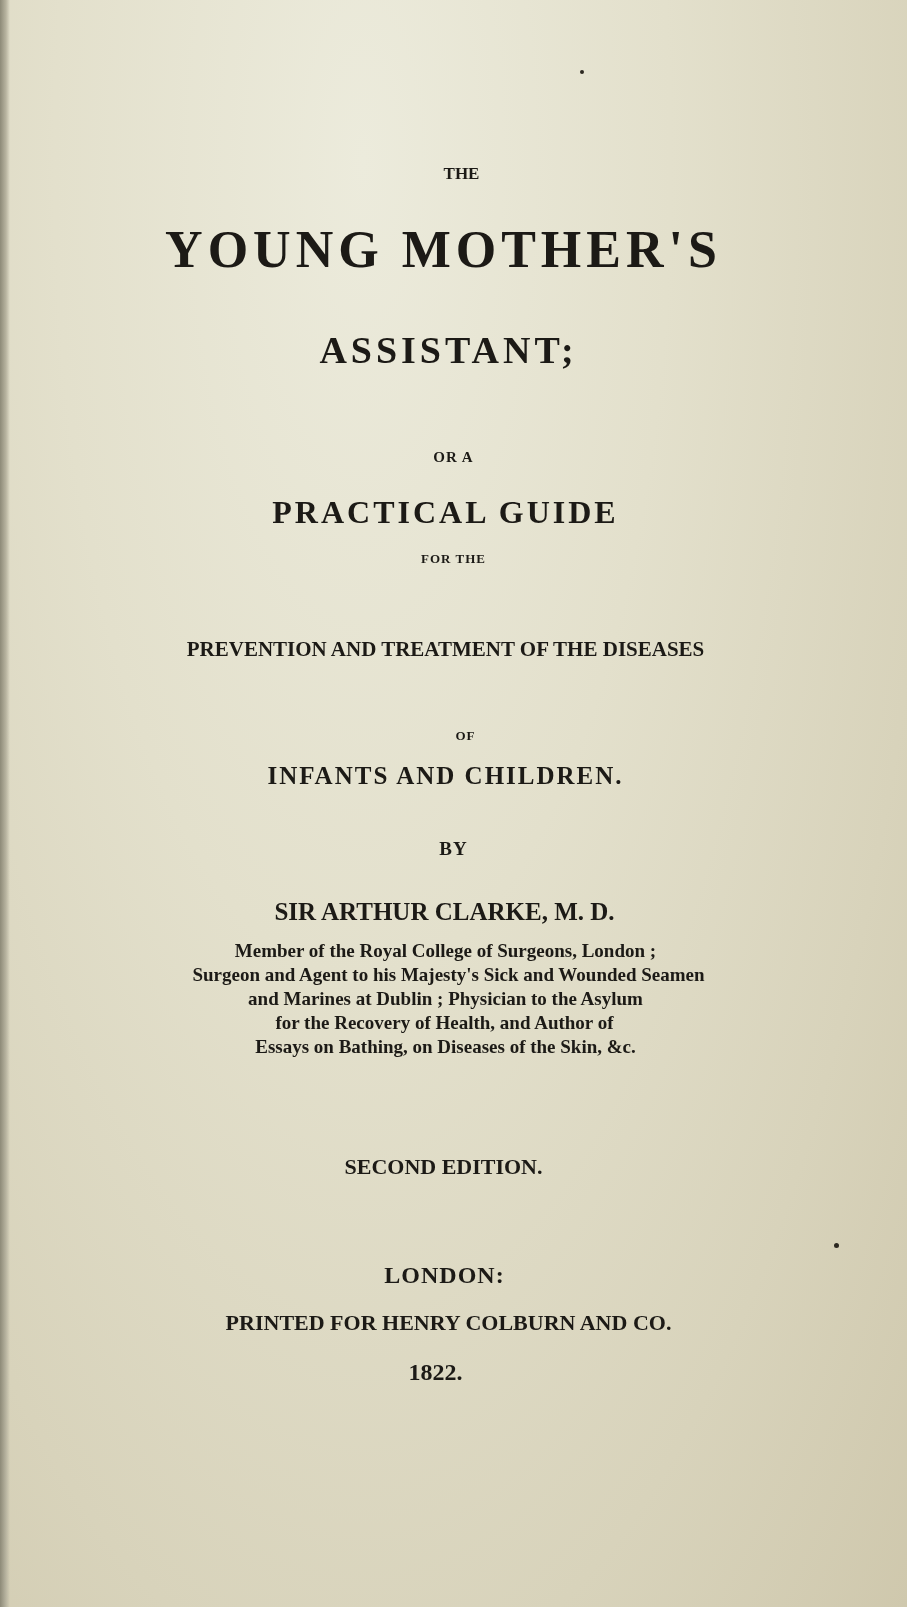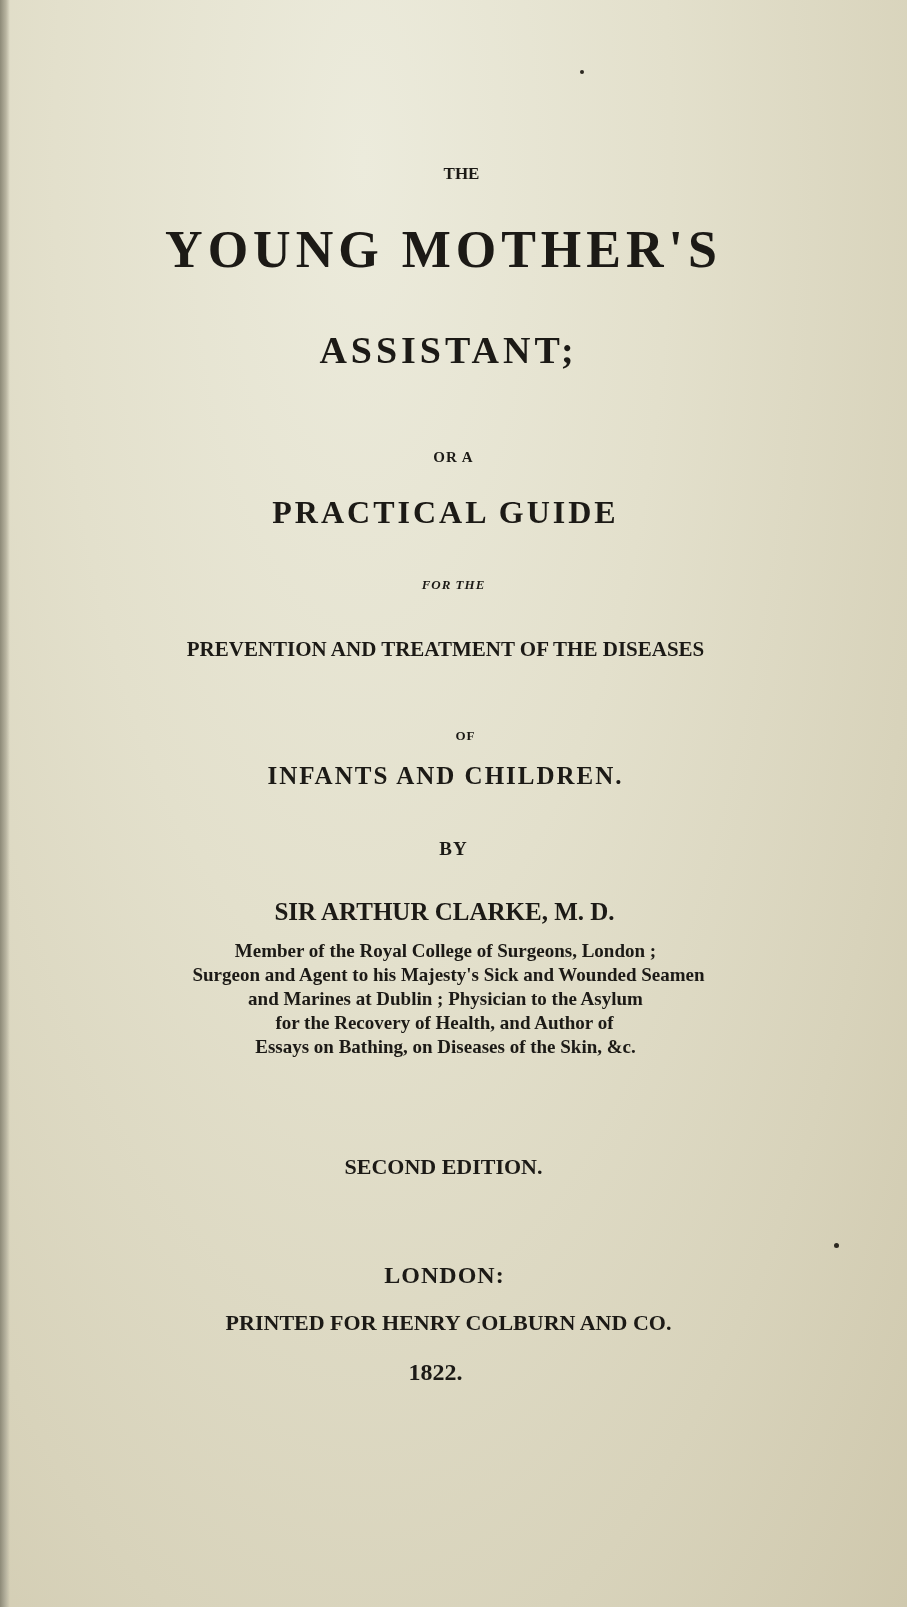--- a/index.html
+++ b/index.html
@@ -13,21 +13,21 @@
     position: absolute; left: 0; top: 0; width: 10px; height: 1607px;
     background: linear-gradient(to right, #8d8a78, #b8b4a0 60%, rgba(0,0,0,0));
   }
   .line { position: absolute; left: 0; width: 907px; text-align: center; white-space: nowrap; }
   .sm { font-size: 15px; font-weight: bold; letter-spacing: 1px; }
   .the { top: 164px; font-size: 17px; font-weight: bold; left: 0; padding-left: 8px; }
   .title1 { top: 220px; font-size: 52px; font-weight: bold; letter-spacing: 5px; left: -10px; }
   .title2 { top: 328px; font-size: 38px; font-weight: bold; letter-spacing: 4px; left: -5px; }
   .ora { top: 449px; }
   .title3 { top: 494px; font-size: 32px; font-weight: bold; letter-spacing: 3px; left: -8px; }
-  .forthe { top: 577px; font-size: 13px; font-style: italic; }
+  .forthe { top: 551px; font-size: 13px; }
   .prevention { top: 637px; font-size: 21px; font-weight: bold; left: -8px; }
   .of { top: 728px; font-size: 13px; margin-left: 12px; }
   .infants { top: 762px; font-size: 25px; font-weight: bold; letter-spacing: 2px; left: -8px; }
   .by { top: 838px; font-size: 19px; }
   .author { top: 898px; font-size: 25px; font-weight: bold; left: -9px; }
   .cred { font-size: 19px; font-weight: bold; line-height: 24px; }
   .cred1 { top: 939px; left: -8px; }
   .cred2 { top: 963px; left: -5px; }
   .cred3 { top: 987px; left: -8px; }
   .cred4 { top: 1011px; left: -9px; }

